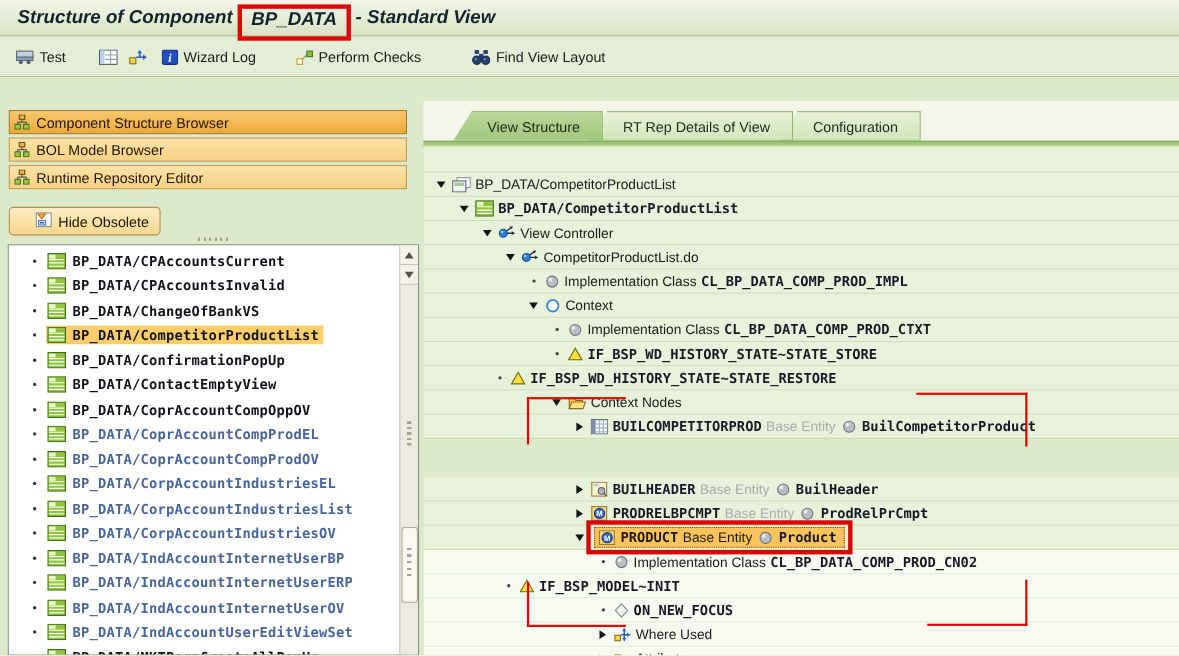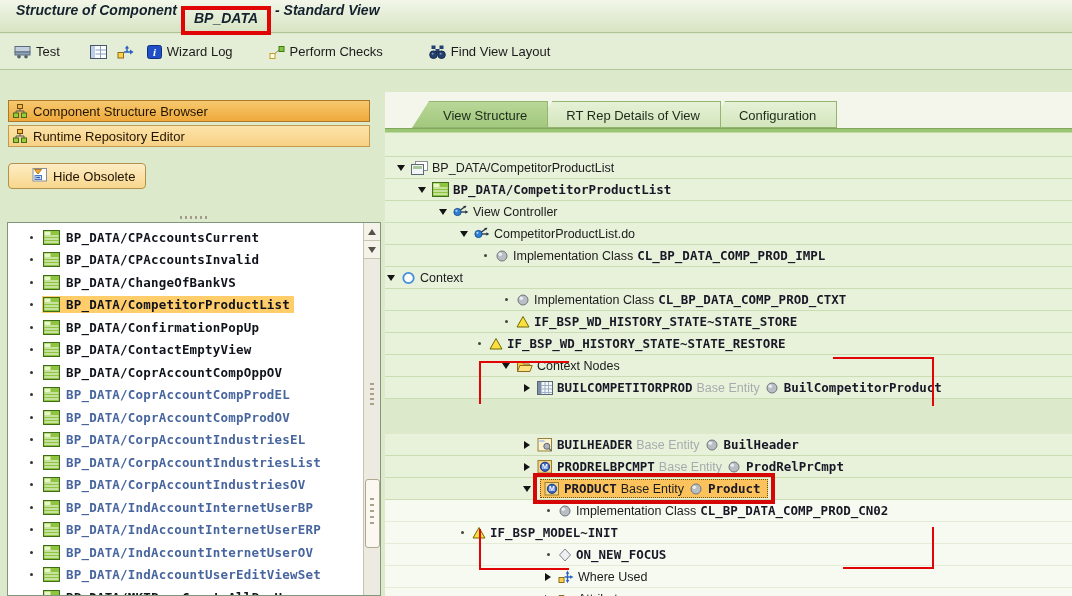--- a/index.html
+++ b/index.html
@@ -3,22 +3,22 @@
 <meta charset="utf-8">
 <style>
   html,body{margin:0;padding:0;}
   #screen{position:relative;width:1072px;height:596px;overflow:hidden;
     background:#DDE9CB;font-family:"Liberation Sans",sans-serif;
     -webkit-font-smoothing:antialiased;}
   
   .title-bar{position:absolute;left:0;top:0;width:100%;height:33px;
     background:linear-gradient(#F2F6E9,#D7E4C3);border-bottom:1px solid #AFC295;
     display:flex;align-items:center;padding-left:16px;box-sizing:border-box;z-index:20;overflow:visible;}
-  .title-text{font-size:14px;font-weight:bold;font-style:italic;color:#14222E;
-    display:flex;align-items:flex-start;white-space:pre;}
+  .title-text{font-size:17px;font-weight:bold;font-style:italic;color:#14222E;
+    display:flex;align-items:center;white-space:pre;}
   .hl-box{border:4px solid #E00404;padding:0 9px 5px;margin:0 4px;position:relative;top:4px;}
   
   .toolbar{position:absolute;left:0;top:34px;width:100%;height:36px;background:#E4EDD6;
     border-bottom:1px solid #B3C79A;display:flex;align-items:center;padding-left:14px;box-sizing:border-box;}
   .tbtn{display:flex;align-items:flex-end;gap:5px;cursor:default;}
   .tbtn:nth-child(1){margin-right:30px;}
   .tbtn:nth-child(2){margin-right:10px;}
   .tbtn:nth-child(3){margin-right:13px;}
   .tbtn:nth-child(4){margin-right:36px;}
   .tbtn:nth-child(5){margin-right:46px;}
@@ -176,20 +176,29 @@
           </svg>
           <span>Component Structure Browser</span>
         </div>
         <div class="acc">
           <svg width="14" height="14" viewBox="0 0 14 14">
             <rect x="4.5" y="0.5" width="5" height="4" fill="#F6B445" stroke="#6B4A0A"></rect>
             <path d="M7 4.5 V7 M3 7 H11 M3 7 V9 M11 7 V9" stroke="#555555" fill="none"></path>
             <rect x="0.5" y="9" width="5" height="4.5" fill="#9ACB3C" stroke="#3F6D1A"></rect>
             <rect x="8.5" y="9" width="5" height="4.5" fill="#9ACB3C" stroke="#3F6D1A"></rect>
           </svg>
+          <span>BOL Model Browser</span>
+        </div>
+        <div class="acc">
+          <svg width="14" height="14" viewBox="0 0 14 14">
+            <rect x="4.5" y="0.5" width="5" height="4" fill="#F6B445" stroke="#6B4A0A"></rect>
+            <path d="M7 4.5 V7 M3 7 H11 M3 7 V9 M11 7 V9" stroke="#555555" fill="none"></path>
+            <rect x="0.5" y="9" width="5" height="4.5" fill="#9ACB3C" stroke="#3F6D1A"></rect>
+            <rect x="8.5" y="9" width="5" height="4.5" fill="#9ACB3C" stroke="#3F6D1A"></rect>
+          </svg>
           <span>Runtime Repository Editor</span>
         </div>
       </div>
     <div class="ho-btn">
       <span class="ho-ic"><svg width="16" height="15" viewBox="0 0 16 15">
             <rect x="1" y="1.5" width="13.5" height="12.5" fill="#FFFFFF" stroke="#8A8F96"></rect>
             <path d="M2.5 2.5 H9.5 L6 7 Z" fill="#F6A93B" stroke="#B97A10"></path>
             <rect x="3" y="8.5" width="6.5" height="4" fill="#E8F0FA" stroke="#4A7AC0"></rect>
             <line x1="4.2" y1="10.5" x2="8.2" y2="10.5" stroke="#2A56A8" stroke-width="1.5"></line>
           </svg></span>
@@ -507,21 +516,21 @@
           <span class="expw">
             <span class="exp-leaf"></span>
           </span>
           <svg width="14" height="14" viewBox="0 0 14 14">
             <circle cx="7" cy="7" r="5" fill="#B9BEC4" stroke="#70767C"></circle>
             <circle cx="5.3" cy="5.2" r="1.8" fill="#E9ECEF"></circle>
           </svg>
           <span class="plain">Implementation Class </span>
           <span class="mono">CL_BP_DATA_COMP_PROD_IMPL</span>
         </div>
-        <div class="trow" style="">
+        <div class="trow" style="padding-left: 94px;">
           <span class="expw">
             <span class="exp-open"></span>
           </span>
           <svg width="15" height="14" viewBox="0 0 15 14">
             <circle cx="7.5" cy="7" r="5.2" fill="#FDFEFD" stroke="#3F8FD9" stroke-width="1.8"></circle>
           </svg>
           <span class="plain">Context</span>
         </div>
         <div class="trow" style="padding-left: 115px;">
           <span class="expw">
@@ -536,21 +545,21 @@
         </div>
         <div class="trow" style="padding-left: 115px;">
           <span class="expw">
             <span class="exp-leaf"></span>
           </span>
           <svg width="14" height="14" viewBox="0 0 14 14">
             <path d="M7 1.5 L13 12 L1 12 Z" fill="#FFDE3F" stroke="#6B6B00"></path>
           </svg>
           <span class="mono">IF_BSP_WD_HISTORY_STATE~STATE_STORE</span>
         </div>
-        <div class="trow" style="padding-left: 88px;">
+        <div class="trow" style="padding-left: 63px;">
           <span class="expw">
             <span class="exp-leaf"></span>
           </span>
           <svg width="14" height="14" viewBox="0 0 14 14">
             <path d="M7 1.5 L13 12 L1 12 Z" fill="#FFDE3F" stroke="#6B6B00"></path>
           </svg>
           <span class="mono">IF_BSP_WD_HISTORY_STATE~STATE_RESTORE</span>
         </div>
         <div class="trow" style="padding-left: 115px;">
           <span class="expw">

